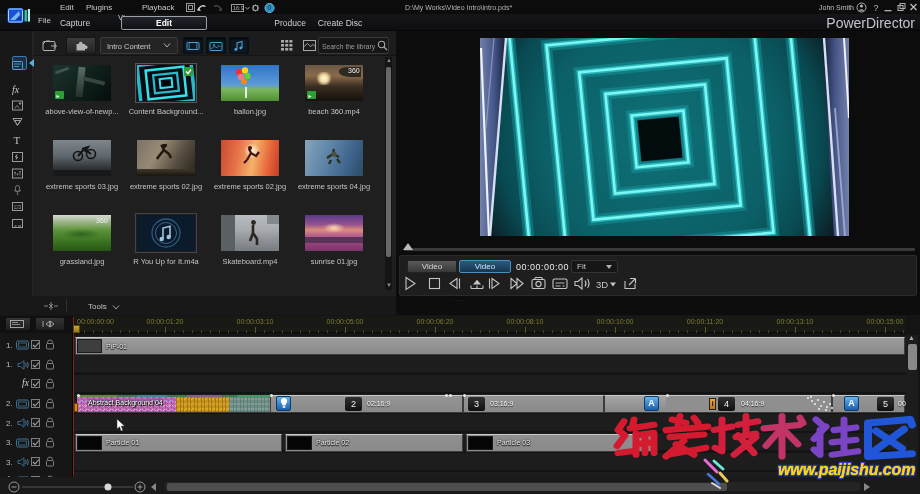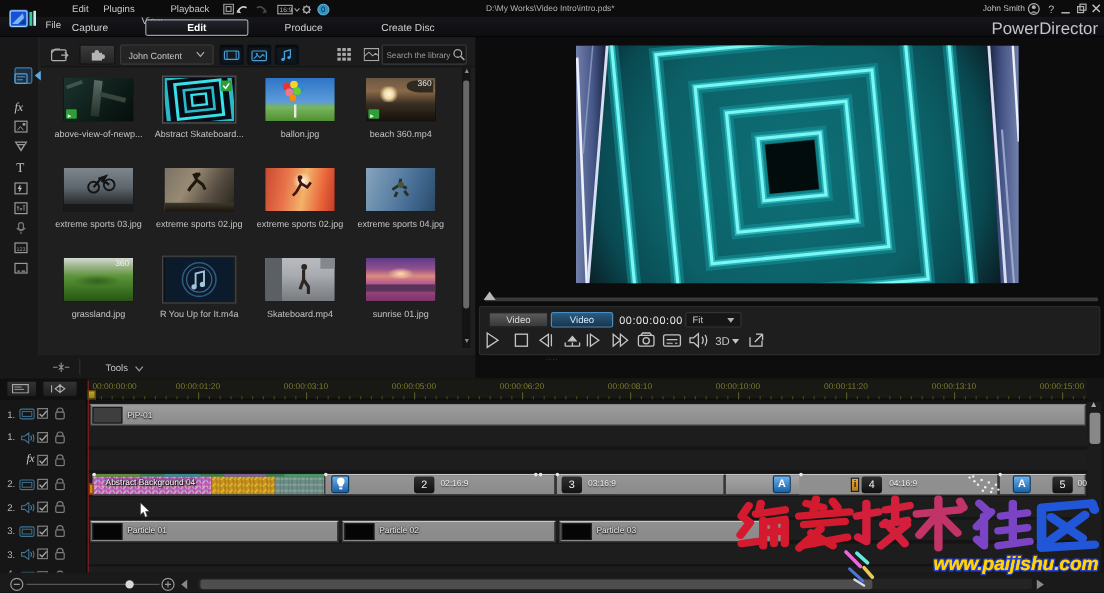--- a/index.html
+++ b/index.html
@@ -50,21 +50,21 @@
 <path d="M2.6 8.7 Q5.5 5.9 8.4 8.7" fill="#b0b0b0"></path>
 <text x="17.5" y="9" font-size="9" fill="#b8b8b8" font-family="Liberation Sans">?</text>
 <rect x="28.5" y="8" width="7" height="1.3" fill="#b0b0b0"></rect>
 <rect x="42" y="3.5" width="5" height="5" fill="none" stroke="#b0b0b0"></rect>
 <rect x="44" y="1.5" width="5" height="5" fill="none" stroke="#b0b0b0"></rect>
 <path d="M54.5 2 L60.5 8 M60.5 2 L54.5 8" stroke="#c0c0c0" stroke-width="1.2"></path>
 </svg>
 <div class="txt" style="left:0;top:18px;width:150px;text-align:center;font-size:8.5px;color:#cfcfcf;">Capture</div>
 <div class="abs" style="left:121px;top:15.5px;width:86px;height:14px;border:1px solid #9aa0a8;border-radius:2px;background:linear-gradient(#23252c,#101114);"></div>
 <div class="txt" style="left:121px;top:18px;width:86px;text-align:center;font-size:8.5px;color:#ffffff;font-weight:bold;">Edit</div>
-<div class="txt" style="left:200px;top:18px;width:106px;text-align:center;font-size:8.5px;color:#cfcfcf;">Produce</div>
+<div class="txt" style="left:200px;top:18px;width:106px;text-align:right;font-size:8.5px;color:#cfcfcf;">Produce</div>
 <div class="txt" style="left:290px;top:18px;width:100px;text-align:center;font-size:8.5px;color:#cfcfcf;">Create Disc</div>
 <div class="txt" style="right:5px;top:15px;font-size:14px;color:#c2c6ca;">PowerDirector</div>
 <div class="abs" style="left:0;top:31px;width:396px;height:284px;background:#1f1f1f;"></div>
 <div class="abs" style="left:0;top:31px;width:33px;height:284px;background:#181818;border-right:1px solid #262626;"></div>
 <div class="abs" style="left:11.5px;top:55.5px;width:15px;height:14px;border:1px solid #3a7ab0;background:#1d2f42;border-radius:2px;"></div>
 <svg class="abs" style="left:10px;top:58px;" width="15" height="172" viewBox="0 0 15 172">
 <g stroke="#5a9fd4" fill="none">
 <rect x="2.5" y="3.5" width="10" height="8" rx="1"></rect>
         <path d="M4 6h7M4 8.5h5" stroke-width="0.8"></path>
 </g>
@@ -104,21 +104,21 @@
 <path d="M9 7 h5 M12 4.5 L14.5 7 L12 9.5" fill="none" stroke="#b0b0b0"></path>
 <path d="M1 5 l3-3 h4" fill="none" stroke="#b0b0b0"></path>
 </svg>
 <div class="abs" style="left:66px;top:37px;width:30px;height:17px;background:linear-gradient(#3c3c3c,#242424);border:1px solid #161616;border-radius:2px;"></div>
 <svg class="abs" style="left:75px;top:40px;" width="13" height="11" viewBox="0 0 13 11">
 <rect x="1.5" y="4" width="8.5" height="6.5" fill="#b4b4b4"></rect>
 <circle cx="5.7" cy="3.6" r="1.9" fill="#b4b4b4"></circle>
 <circle cx="10.6" cy="7.2" r="1.9" fill="#b4b4b4"></circle>
 </svg>
 <div class="abs" style="left:100px;top:37px;width:78px;height:17px;background:#242424;border:1px solid #3b3b3b;border-radius:2px;"></div>
-<div class="txt" style="left:107px;top:41.5px;font-size:7.5px;color:#c8c8c8;">John Content</div>
+<div class="txt" style="left:107px;top:41.5px;font-size:7.5px;color:#c8c8c8;">Intro Content</div>
 <svg class="abs" style="left:163px;top:43px;" width="8" height="5" viewBox="0 0 8 5">
       <path d="M1 0.5 L4 4 L7 0.5" fill="none" stroke="#b0b0b0"></path>
     </svg>
 <div class="abs" style="left:183px;top:37px;width:20px;height:17px;background:#10181f;border:1px solid #061018;border-radius:2px;box-shadow:inset 0 1px 2px #000;"></div>
 <div class="abs" style="left:206px;top:37px;width:20px;height:17px;background:#10181f;border:1px solid #061018;border-radius:2px;box-shadow:inset 0 1px 2px #000;"></div>
 <div class="abs" style="left:229px;top:37px;width:20px;height:17px;background:#10181f;border:1px solid #061018;border-radius:2px;box-shadow:inset 0 1px 2px #000;"></div>
 <svg class="abs" style="left:186px;top:41px;" width="14" height="10" viewBox="0 0 14 10">
 <rect x="1" y="1.5" width="12" height="7" rx="1" fill="none" stroke="#4a9fd8" stroke-width="1"></rect>
 <path d="M3.2 1.5v7M10.8 1.5v7" stroke="#4a9fd8" stroke-width="0.8"></path>
 </svg>
@@ -174,21 +174,21 @@
 <rect x="-12" y="-9" width="24" height="18" stroke="#2ab9c9" stroke-width="2.2"></rect>
 <rect x="-6" y="-4.5" width="12" height="9" stroke="#39e0e8" stroke-width="2"></rect>
 <rect x="-2.5" y="-2" width="5" height="4" fill="#000"></rect>
 </g>
       </svg>
     </div>
     <div class="abs" style="left:184px;top:67px;width:9px;height:9px;background:#2e9e38;border-radius:1px;"></div>
     <svg class="abs" style="left:185px;top:68px;" width="7" height="7" viewBox="0 0 7 7">
       <path d="M1 3.5 L3 5.5 L6 1.5" stroke="#fff" stroke-width="1.3" fill="none"></path>
     </svg>
-    <div class="txt" style="left:124.0px;top:107px;width:84px;text-align:center;font-size:7.5px;color:#c4c4c4;">Abstract Skateboard...</div>
+    <div class="txt" style="left:124.0px;top:107px;width:84px;text-align:center;font-size:7.5px;color:#c4c4c4;">Content Background...</div>
 <div class="abs" style="left:135px;top:63px;width:62px;height:40px;border:1px solid #555;"></div>
 <div class="abs" style="left:221px;top:65px;width:58px;height:36px;background:#000;overflow:hidden;">
       <div class="abs" style="left:0;top:0;width:58px;height:36px;background:linear-gradient(#2f74c8 0%,#5d9bd8 55%,#79b65c 68%,#4f8f33 100%);"></div>
       <svg class="abs" style="left:12px;top:2px;" width="24" height="22" viewBox="0 0 24 22">
         <circle cx="6" cy="5" r="3.2" fill="#e33"></circle>
         <circle cx="12" cy="3.5" r="3.2" fill="#f5d327"></circle>
         <circle cx="18" cy="6" r="3.2" fill="#38c"></circle>
         <circle cx="8" cy="10" r="3.2" fill="#e78"></circle>
         <circle cx="14.5" cy="9" r="3.2" fill="#6c3"></circle>
         <circle cx="11" cy="14.5" r="2.8" fill="#f80"></circle>

